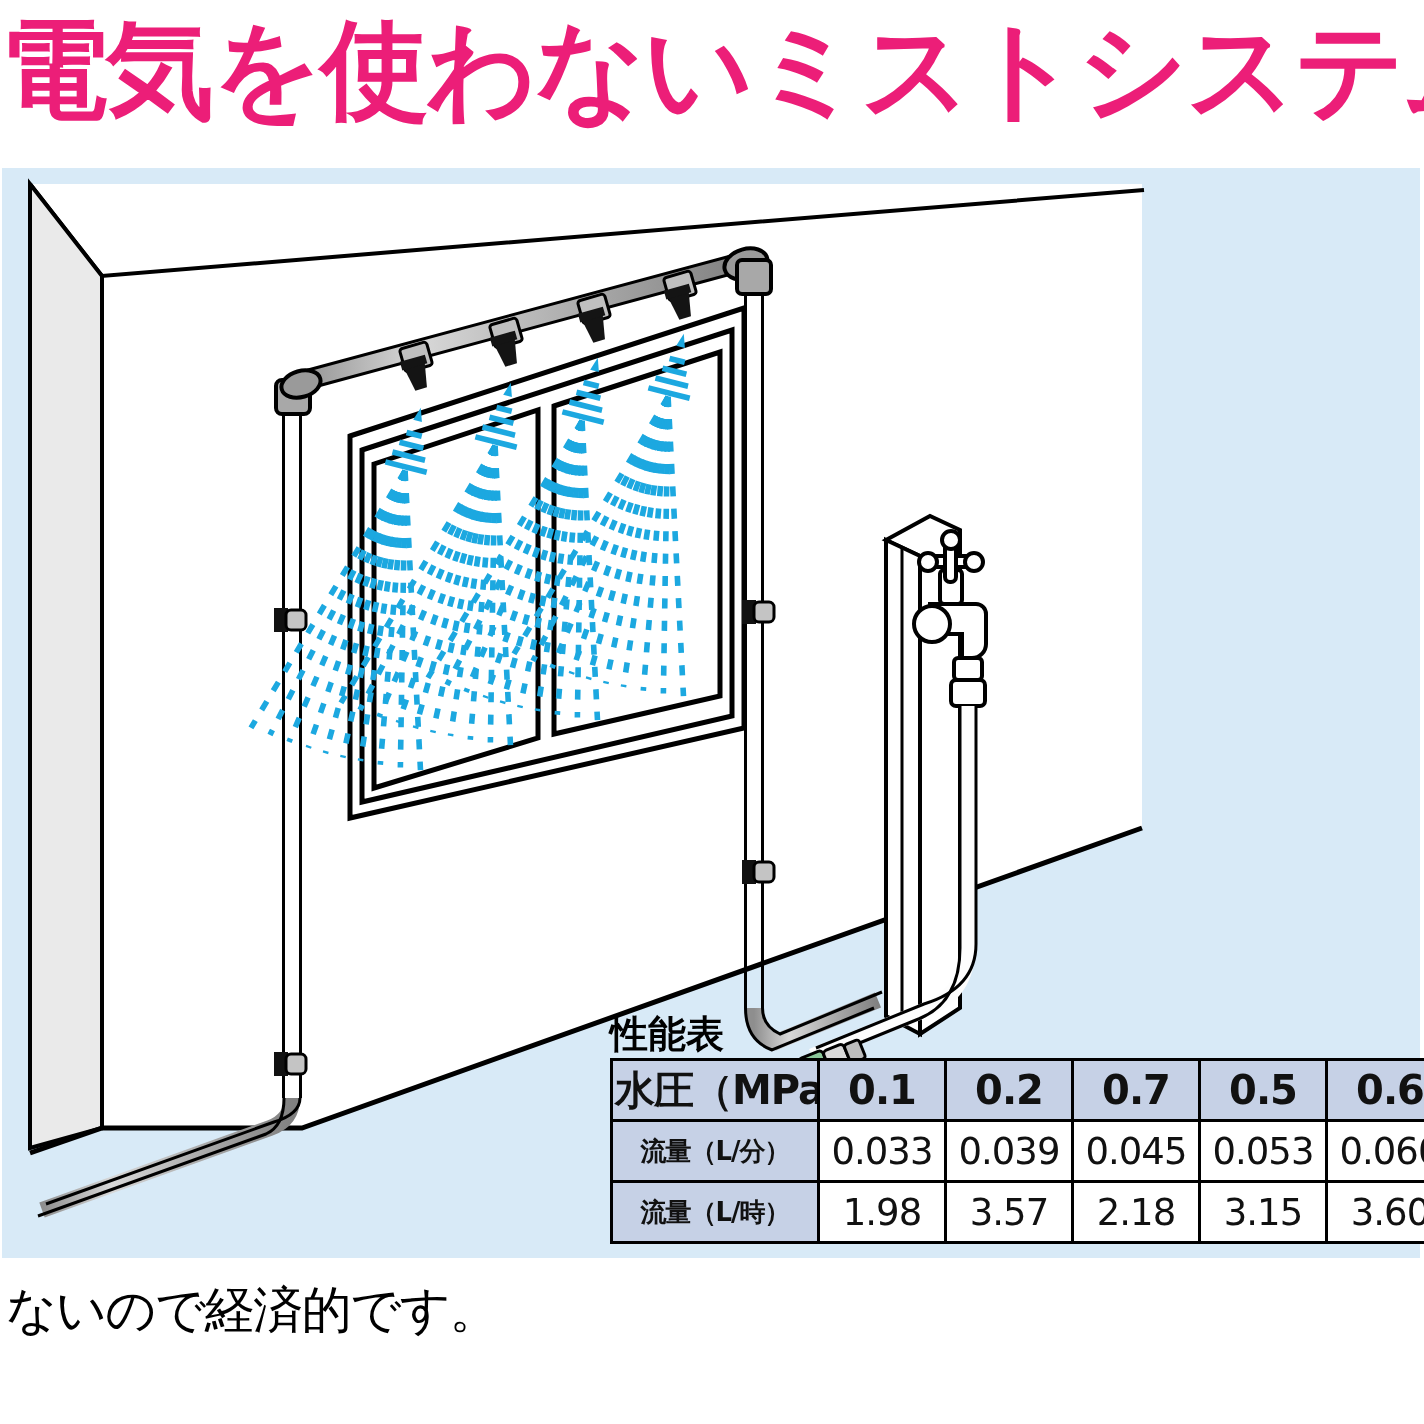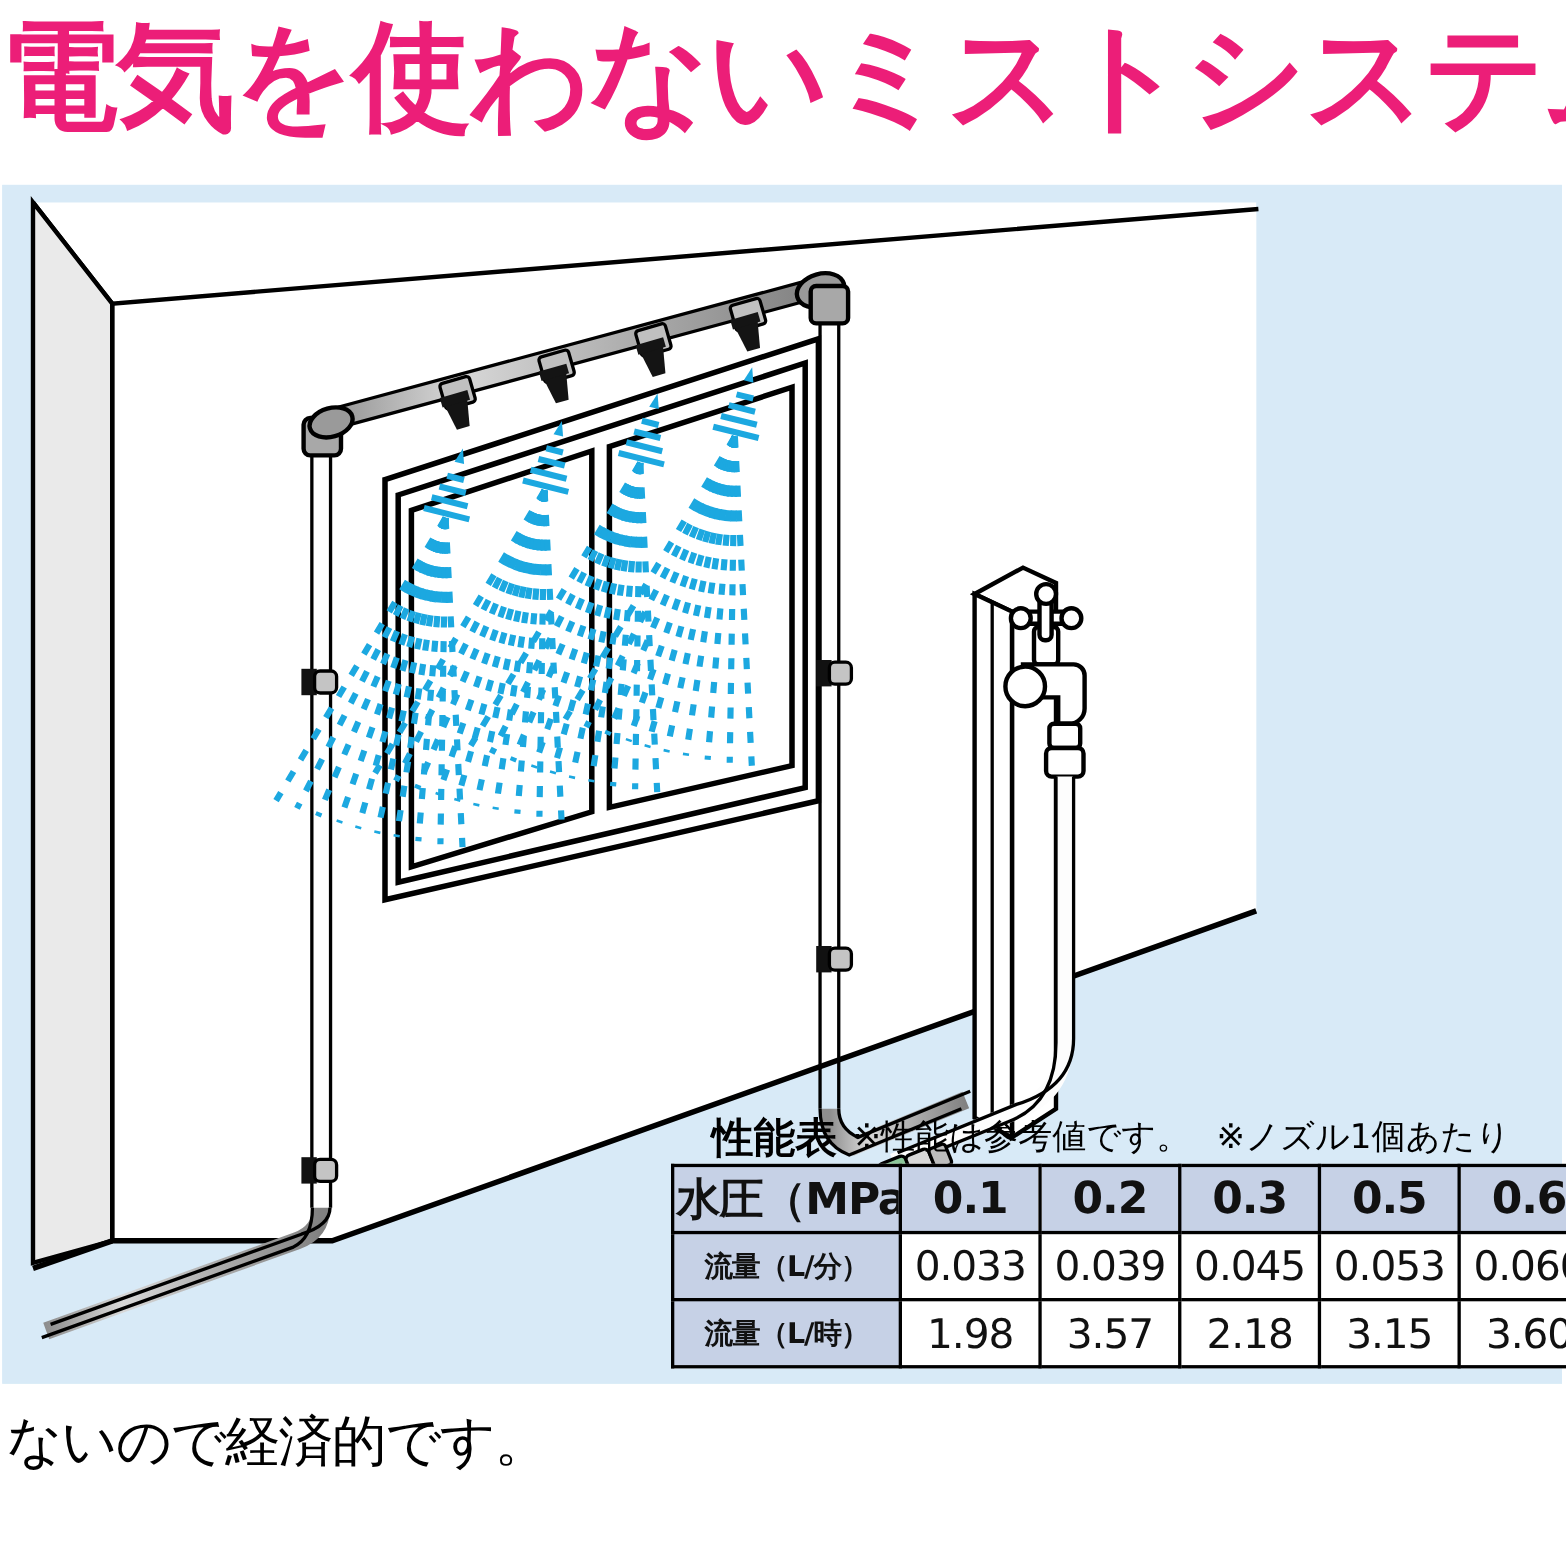--- a/index.html
+++ b/index.html
@@ -38,21 +38,21 @@
 
   
   .table-block{
     position:absolute;
     left:610px; top:1008px;
     width:800px;
   }
   .table-head-row{
     display:flex;
     align-items:flex-end;
-    justify-content:center;
+    justify-content:space-between;
     margin-bottom:2px;
     height:48px;
   }
   .table-caption{
     font-size:38px;
     font-weight:bold;
     color:#000;
     line-height:44px;
     font-family:"DejaVu Sans","Liberation Sans",sans-serif;
   }
@@ -303,33 +303,29 @@
         <rect x="-12" y="-14" width="26" height="28" rx="4" fill="#8cc79a" stroke="#000" stroke-width="3"></rect>
         <rect x="14" y="-12" width="22" height="24" rx="4" fill="#d9d9d9" stroke="#000" stroke-width="3"></rect>
         <rect x="36" y="-10" width="16" height="20" rx="3" fill="#bdbdbd" stroke="#000" stroke-width="3"></rect>
       </g>
     </svg>
   </div>
 
   <div class="table-block">
     <div class="table-head-row">
       <div class="table-caption">性能表</div>
-      <div class="table-notes">
-        <span>※性能は参考値です。</span>
-        <span>※ノズル1個あたり</span>
-      </div>
     </div>
 
     <table class="perf">
       <tbody>
         <tr class="hdr">
           <td class="rowhead">水圧（MPa）</td>
           <td class="val">0.1</td>
           <td class="val">0.2</td>
-          <td class="val">0.3</td>
+          <td class="val">0.7</td>
           <td class="val">0.5</td>
           <td class="val">0.6</td>
         </tr>
         <tr>
           <td class="rowhead">流量（L/分）</td>
           <td class="val">0.033</td>
           <td class="val">0.039</td>
           <td class="val">0.045</td>
           <td class="val">0.053</td>
           <td class="val">0.060</td>

